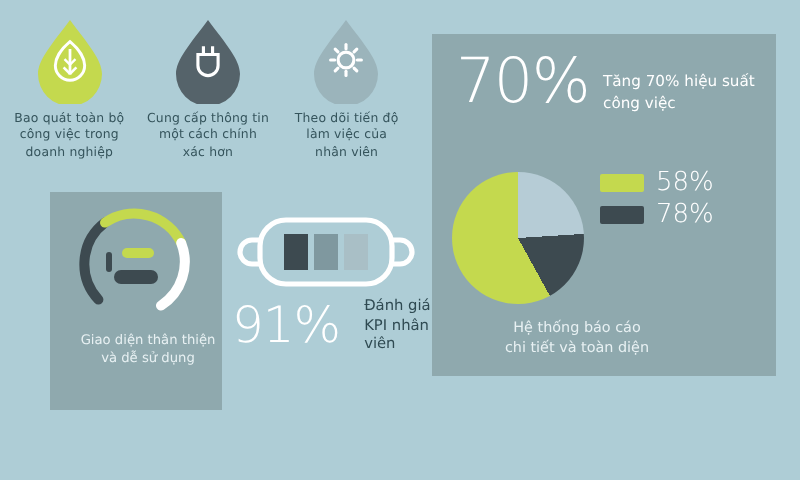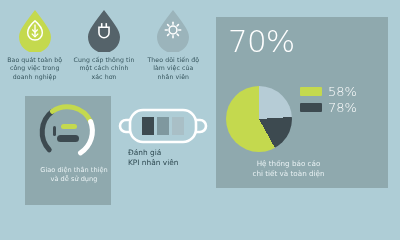--- a/index.html
+++ b/index.html
@@ -155,28 +155,31 @@
     <svg viewBox="0 0 92 40" width="92" height="40">
       <rect x="12" y="4" width="66" height="32" rx="13" ry="13" fill="none" stroke="#ffffff" stroke-width="2.6"></rect>
       <path d="M12 14 L8 14 A4 4 0 0 0 8 26 L12 26" fill="none" stroke="#ffffff" stroke-width="2.6"></path>
       <path d="M78 14 L82 14 A4 4 0 0 1 82 26 L78 26" fill="none" stroke="#ffffff" stroke-width="2.6"></path>
       <rect x="24" y="11" width="12" height="18" fill="#3d4a50"></rect>
       <rect x="39" y="11" width="12" height="18" fill="#7f989f"></rect>
       <rect x="54" y="11" width="12" height="18" fill="#a9bfc6"></rect>
     </svg>
   </div>
   <div class="kpi-row">
+    <div class="kpi-num">91%</div>
     <div class="kpi-text">Đánh giá
 KPI nhân viên</div>
   </div>
 
   <div class="panel" id="panel-report"></div>
 
   <div class="headline">
     <div class="big">70%</div>
+    <div class="sub">Tăng 70% hiệu suất
+công việc</div>
   </div>
 
   <div class="pie"></div>
 
   <div class="legend">
     <div class="legend-row">
       <div class="swatch" style="background:#c4d94e"></div>
       <div class="legend-val">58%</div>
     </div>
     <div class="legend-row">

